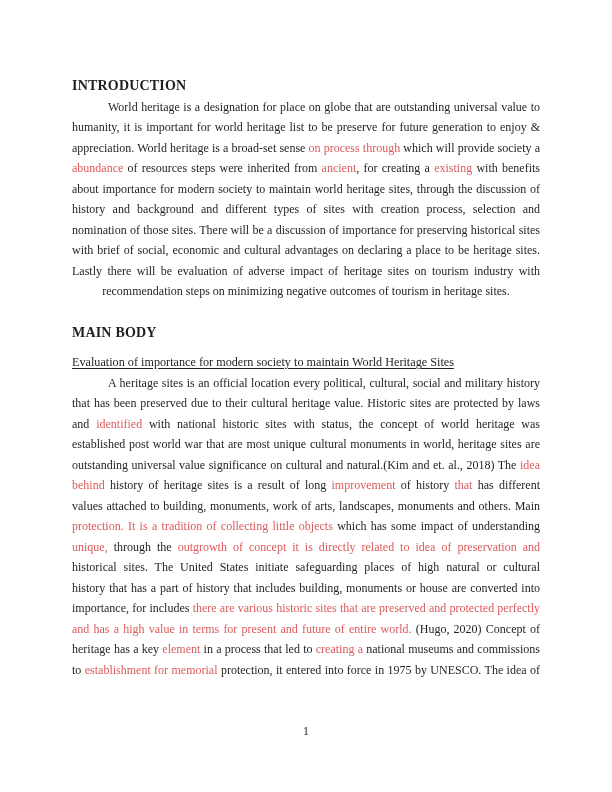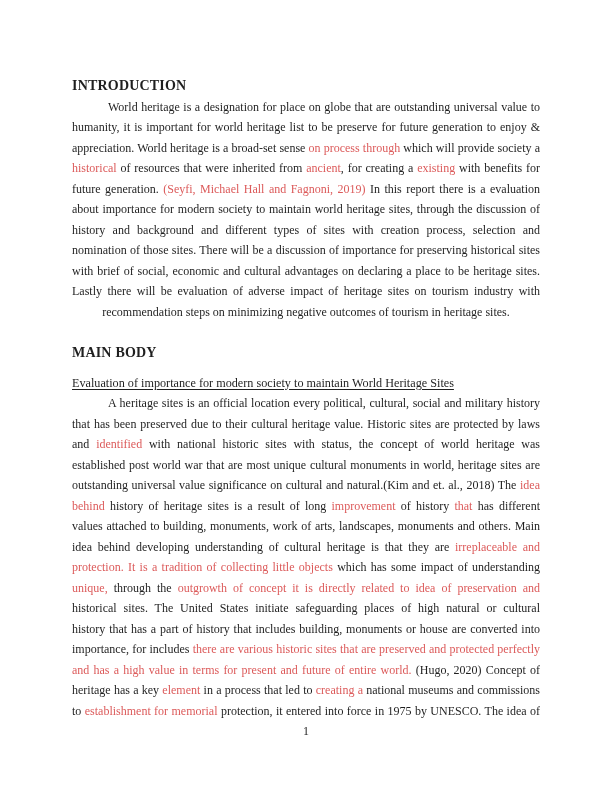--- a/index.html
+++ b/index.html
@@ -41,40 +41,38 @@
 </head>
 <body style="background: rgb(255, 255, 255);">
 
 <div class="page">
   <div class="content">
       <div class="heading">INTRODUCTION</div>
       <div class="para">
         <div class="line ind"><span class="blk">World heritage is a designation for place on globe that are outstanding universal value to</span></div>
         <div class="line"><span class="blk">humanity, it is important for world heritage list to be preserve for future generation to enjoy &amp;</span></div>
         <div class="line"><span class="blk">appreciation. World heritage is a broad-set sense </span><span class="red">on process through</span><span class="blk"> which will provide society a</span></div>
-        <div class="line"><span class="red">historical</span><span class="blk"> of resources that were inherited from </span><span class="red">ancient</span><span class="blk">, for creating a </span><span class="red">existing</span><span class="blk"> with benefits for</span></div>
-        <div class="line"><span class="blk">future generation. </span><span class="red">(Seyfi, Michael Hall and Fagnoni, 2019)</span><span class="blk"> In this report there is a evaluation</span></div>
+        <div class="line"><span class="red">abundance</span><span class="blk"> of resources steps were inherited from </span><span class="red">ancient</span><span class="blk">, for creating a </span><span class="red">existing</span><span class="blk"> with benefits for</span></div>
         <div class="line"><span class="blk">about importance for modern society to maintain world heritage sites, through the discussion of</span></div>
         <div class="line"><span class="blk">history and background and different types of sites with creation process, selection and</span></div>
         <div class="line"><span class="blk">nomination of those sites. There will be a discussion of importance for preserving historical sites</span></div>
         <div class="line"><span class="blk">with brief of social, economic and cultural advantages on declaring a place to be heritage sites.</span></div>
         <div class="line"><span class="blk">Lastly there will be evaluation of adverse impact of heritage sites on tourism industry with</span></div>
         <div class="line nj"><span class="blk">recommendation steps on minimizing negative outcomes of tourism in heritage sites.</span></div>
       </div>
       <div class="heading">MAIN BODY</div>
       <div class="subheading">Evaluation of importance for modern society to maintain World Heritage Sites</div>
       <div class="para">
         <div class="line ind"><span class="blk">A heritage sites is an official location every political, cultural, social and military history</span></div>
         <div class="line"><span class="blk">that has been preserved due to their cultural heritage value. Historic sites are protected by laws</span></div>
         <div class="line"><span class="blk">and </span><span class="red">identified</span><span class="blk"> with national historic sites with status, the concept of world heritage was</span></div>
         <div class="line"><span class="blk">established post world war that are most unique cultural monuments in world, heritage sites are</span></div>
         <div class="line"><span class="blk">outstanding universal value significance on cultural and natural.(Kim and et. al., 2018)  The </span><span class="red">idea</span></div>
         <div class="line"><span class="red">behind</span><span class="blk"> history of heritage sites is a result of long </span><span class="red">improvement</span><span class="blk"> of history </span><span class="red">that</span><span class="blk"> has different</span></div>
         <div class="line"><span class="blk">values attached to building, monuments, work of arts, landscapes, monuments and others. Main</span></div>
-        <div class="line"><span class="blk">idea behind developing understanding of cultural heritage is that they are </span><span class="red">irreplaceable and</span></div>
         <div class="line"><span class="red">protection. It is a tradition of collecting little objects</span><span class="blk"> which has some impact of understanding</span></div>
         <div class="line"><span class="red">unique,</span><span class="blk"> through the </span><span class="red">outgrowth of concept it is directly related to idea of preservation and</span></div>
         <div class="line"><span class="blk">historical sites. The United States initiate safeguarding places of high natural or cultural</span></div>
         <div class="line"><span class="blk">history that has a part of history that includes building, monuments or house are converted into</span></div>
         <div class="line"><span class="blk">importance, for includes </span><span class="red">there are various historic sites that are preserved and protected perfectly</span></div>
         <div class="line"><span class="red">and has a high value in terms for present and future of entire world.</span><span class="blk"> (Hugo, 2020) Concept of</span></div>
         <div class="line"><span class="blk">heritage has a key </span><span class="red">element</span><span class="blk"> in a process that led to </span><span class="red">creating a</span><span class="blk"> national museums and commissions</span></div>
         <div class="line"><span class="blk">to </span><span class="red">establishment for memorial</span><span class="blk"> protection, it entered into force in 1975 by UNESCO. The idea of</span></div>
       </div>
     </div>

